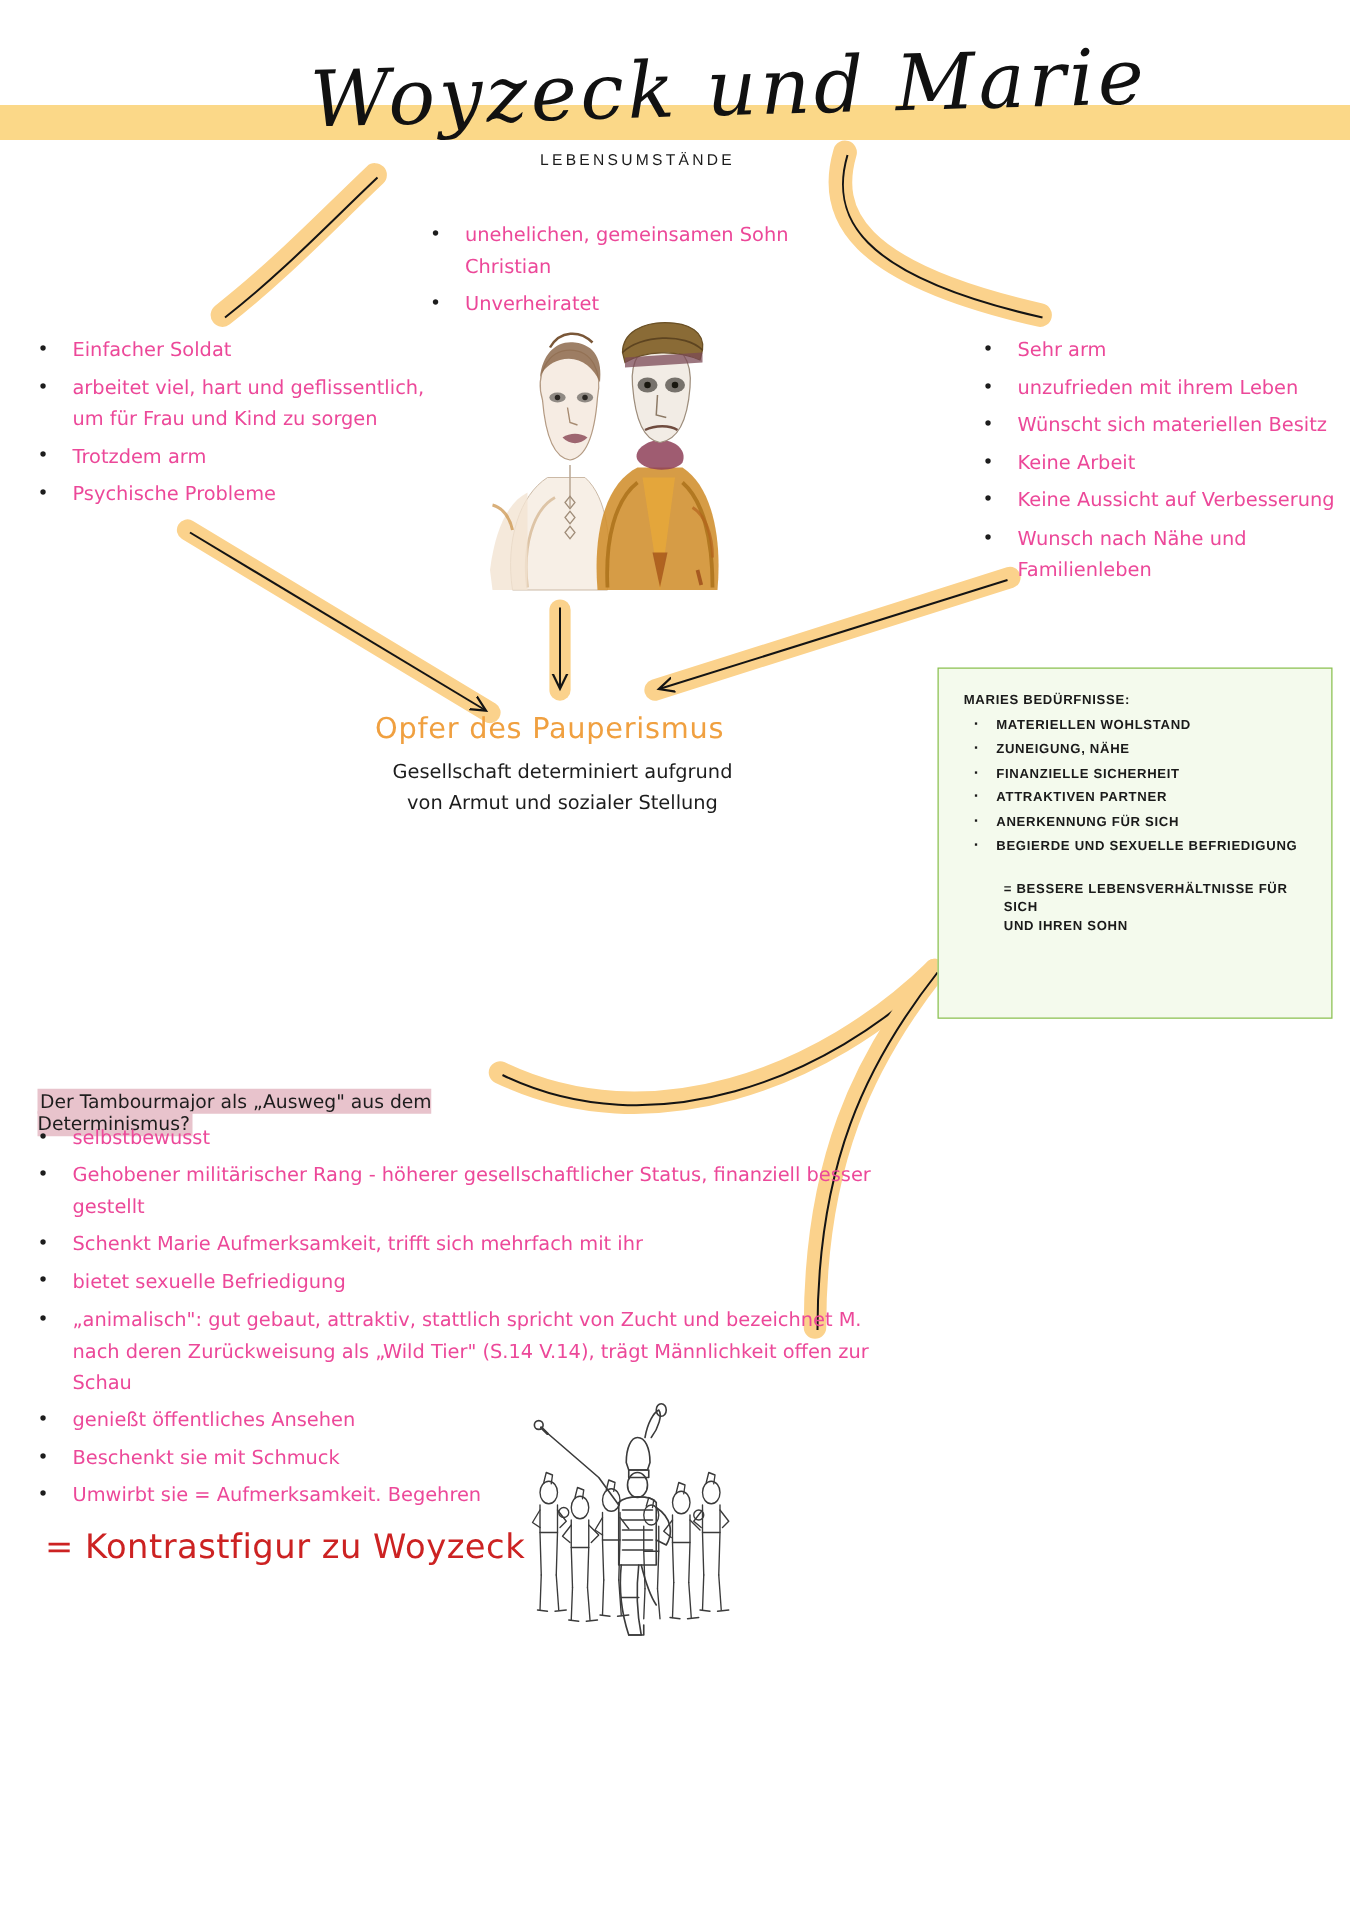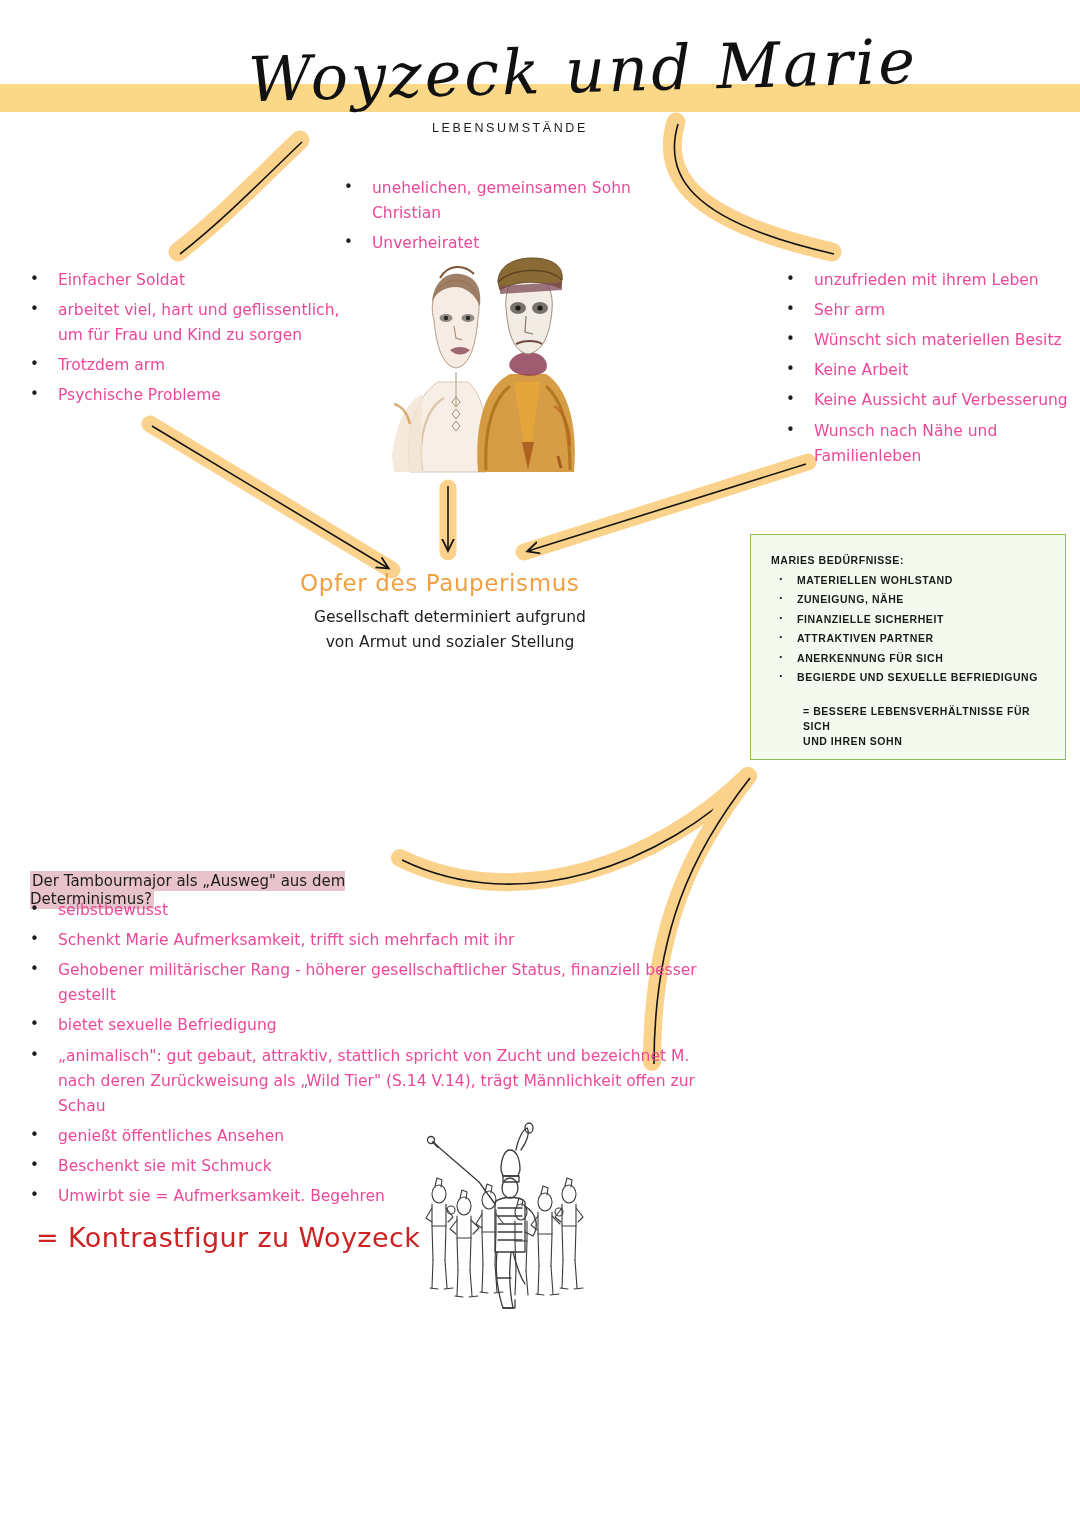--- a/index.html
+++ b/index.html
@@ -103,21 +103,21 @@
     line-height: 1.6;
     color: #1d1d1d;
   }
 
   
   .greenbox {
     position: absolute;
     left: 750px;
     top: 534px;
     width: 316px;
-    height: 226px;
+    height: 281px;
     border: 1.6px solid #8cc152;
     background: #f4faed;
     box-sizing: border-box;
   }
   .gb-inner {
     padding: 20px 14px 10px 20px;
     font-family: "Liberation Sans", sans-serif;
     font-size: 10.5px;
     font-weight: 700;
     letter-spacing: 0.55px;
@@ -368,22 +368,22 @@
     <ul class="bullets">
       <li>Einfacher Soldat</li>
       <li>arbeitet viel, hart und geflissentlich, um für Frau und Kind zu sorgen</li>
       <li>Trotzdem arm</li>
       <li>Psychische Probleme</li>
     </ul>
   </div>
 
   <div class="blk hand" id="right-list">
     <ul class="bullets">
+      <li>Sehr arm</li>
       <li>unzufrieden mit ihrem Leben</li>
-      <li>Sehr arm</li>
       <li>Wünscht sich materiellen Besitz</li>
       <li>Keine Arbeit</li>
       <li>Keine Aussicht auf Verbesserung</li>
       <li>Wunsch nach Nähe und Familienleben</li>
     </ul>
   </div>
 
   <div class="blk" id="center-heading">Opfer des Pauperismus</div>
   <div class="blk hand" id="center-sub">
     <div>Gesellschaft determiniert aufgrund</div>
@@ -408,22 +408,22 @@
     </div>
   </div>
 
   <div class="blk" id="tambour-head">
     <span class="hl">Der Tambourmajor als „Ausweg" aus dem Determinismus?</span>
   </div>
 
   <div class="blk hand" id="tambour-list">
     <ul class="bullets">
       <li>selbstbewusst</li>
+      <li>Gehobener militärischer Rang - höherer gesellschaftlicher Status, finanziell besser gestellt</li>
       <li>Schenkt Marie Aufmerksamkeit, trifft sich mehrfach mit ihr</li>
-      <li>Gehobener militärischer Rang - höherer gesellschaftlicher Status, finanziell besser gestellt</li>
       <li>bietet sexuelle Befriedigung</li>
       <li>„animalisch": gut gebaut, attraktiv, stattlich spricht von Zucht und bezeichnet M. nach deren Zurückweisung als „Wild Tier" (S.14 V.14), trägt Männlichkeit offen zur Schau</li>
       <li>genießt öffentliches Ansehen</li>
       <li>Beschenkt sie mit Schmuck</li>
       <li>Umwirbt sie = Aufmerksamkeit. Begehren</li>
     </ul>
   </div>
 
   <div class="blk" id="conclusion">= Kontrastfigur zu Woyzeck</div>
 

